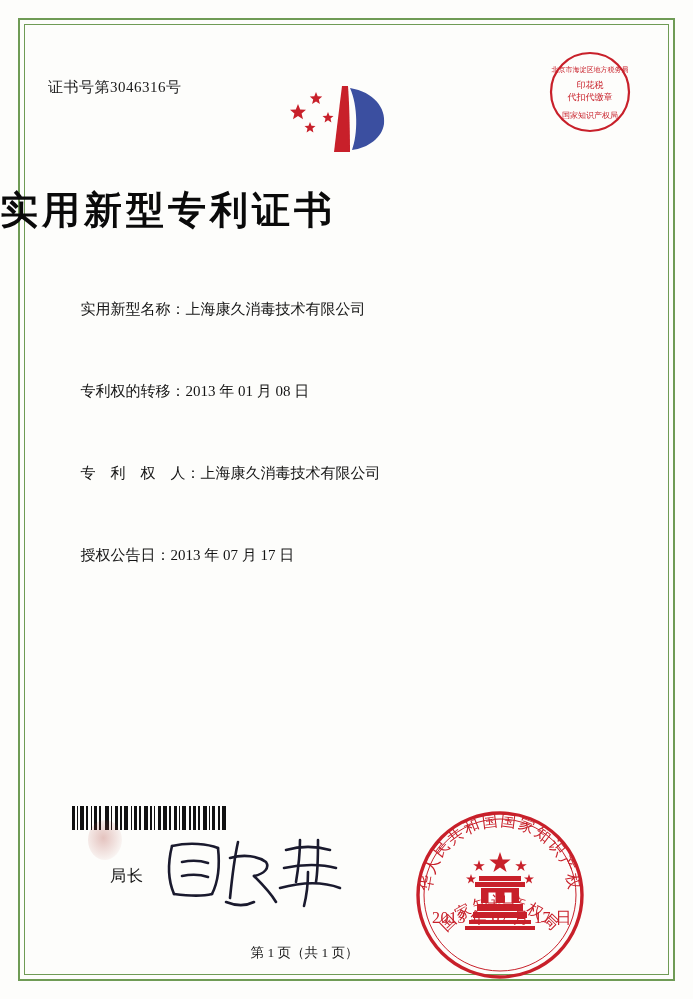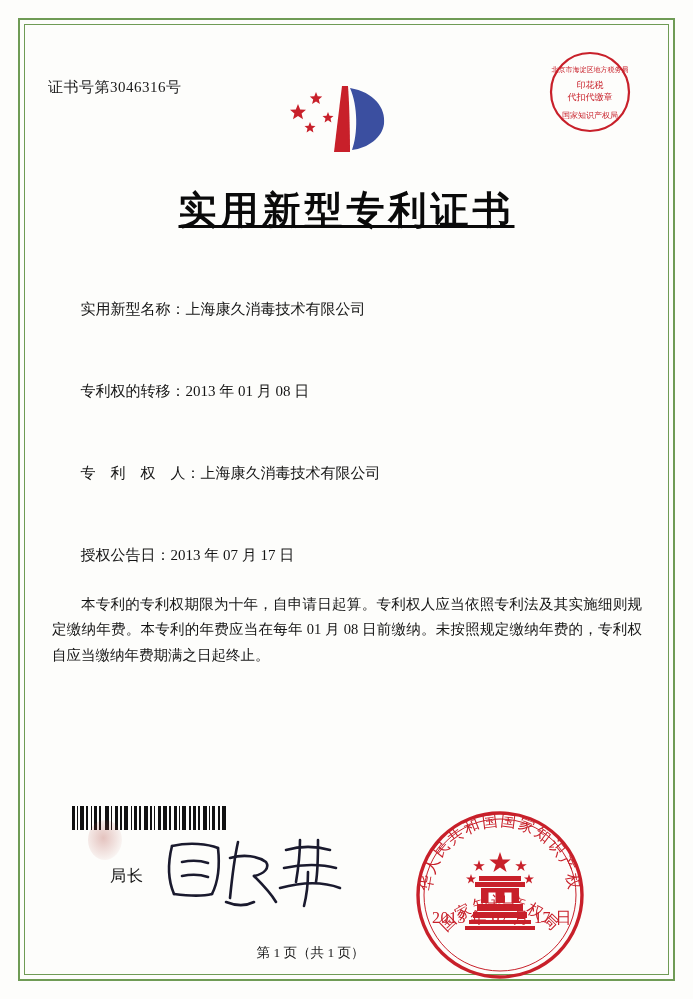--- a/index.html
+++ b/index.html
@@ -57,27 +57,26 @@
     position: absolute;
     left: 548px; top: 50px;
     width: 84px; height: 84px;
   }
   .seal-top svg { display:block; }
 
   .main-title {
     position: absolute;
     left: 0; top: 185px;
     width: 693px;
-    text-align: center;
+    text-align: left;
     font-size: 38px;
     font-weight: bold;
     letter-spacing: 4px;
     font-family: "Liberation Serif", "DejaVu Serif", serif;
     color: #0a0a0a;
-    text-decoration: underline;
   }
 
   .fields {
     position: absolute;
     left: 58px; top: 282px;
     width: 580px;
   }
   .field-row {
     font-size: 15px;
     line-height: 1.2;
@@ -141,21 +140,21 @@
     position: absolute;
     left: 432px; top: 908px;
     font-size: 16px;
     color: #c8202a;
     letter-spacing: 0.5px;
     font-family: "Liberation Serif", "DejaVu Serif", serif;
   }
 
   .page-foot {
     position: absolute;
-    left: 8px; top: 944px;
+    left: 2px; top: 944px;
     width: 605px;
     text-align: center;
     font-size: 13.5px;
     color: #1a1a1a;
   }
 
   
   .smudge {
     position: absolute;
     left: 88px; top: 820px;
@@ -209,21 +208,20 @@
     </div>
     <div class="field-row">
       <span class="field-label">专　利　权　人：</span><span class="field-value">上海康久消毒技术有限公司</span>
     </div>
     <div class="field-row">
       <span class="field-label">授权公告日：</span><span class="field-value">2013 年 07 月 17 日</span>
     </div>
   </div>
 
   <div class="paragraphs">
-    <p>本专利的专利权期限为十年，自申请日起算。专利权人应当依照专利法及其实施细则规定缴纳年费。本专利的年费应当在每年 01 月 08 日前缴纳。未按照规定缴纳年费的，专利权自应当缴纳年费期满之日起终止。</p>
   </div>
 
   <div class="barcode">
     <i style="width:3px"></i>
       <i style="width:2px;background:transparent"></i>
     <i style="width:1px"></i>
       <i style="width:2px;background:transparent"></i>
     <i style="width:4px"></i>
       <i style="width:2px;background:transparent"></i>
     <i style="width:2px"></i>

